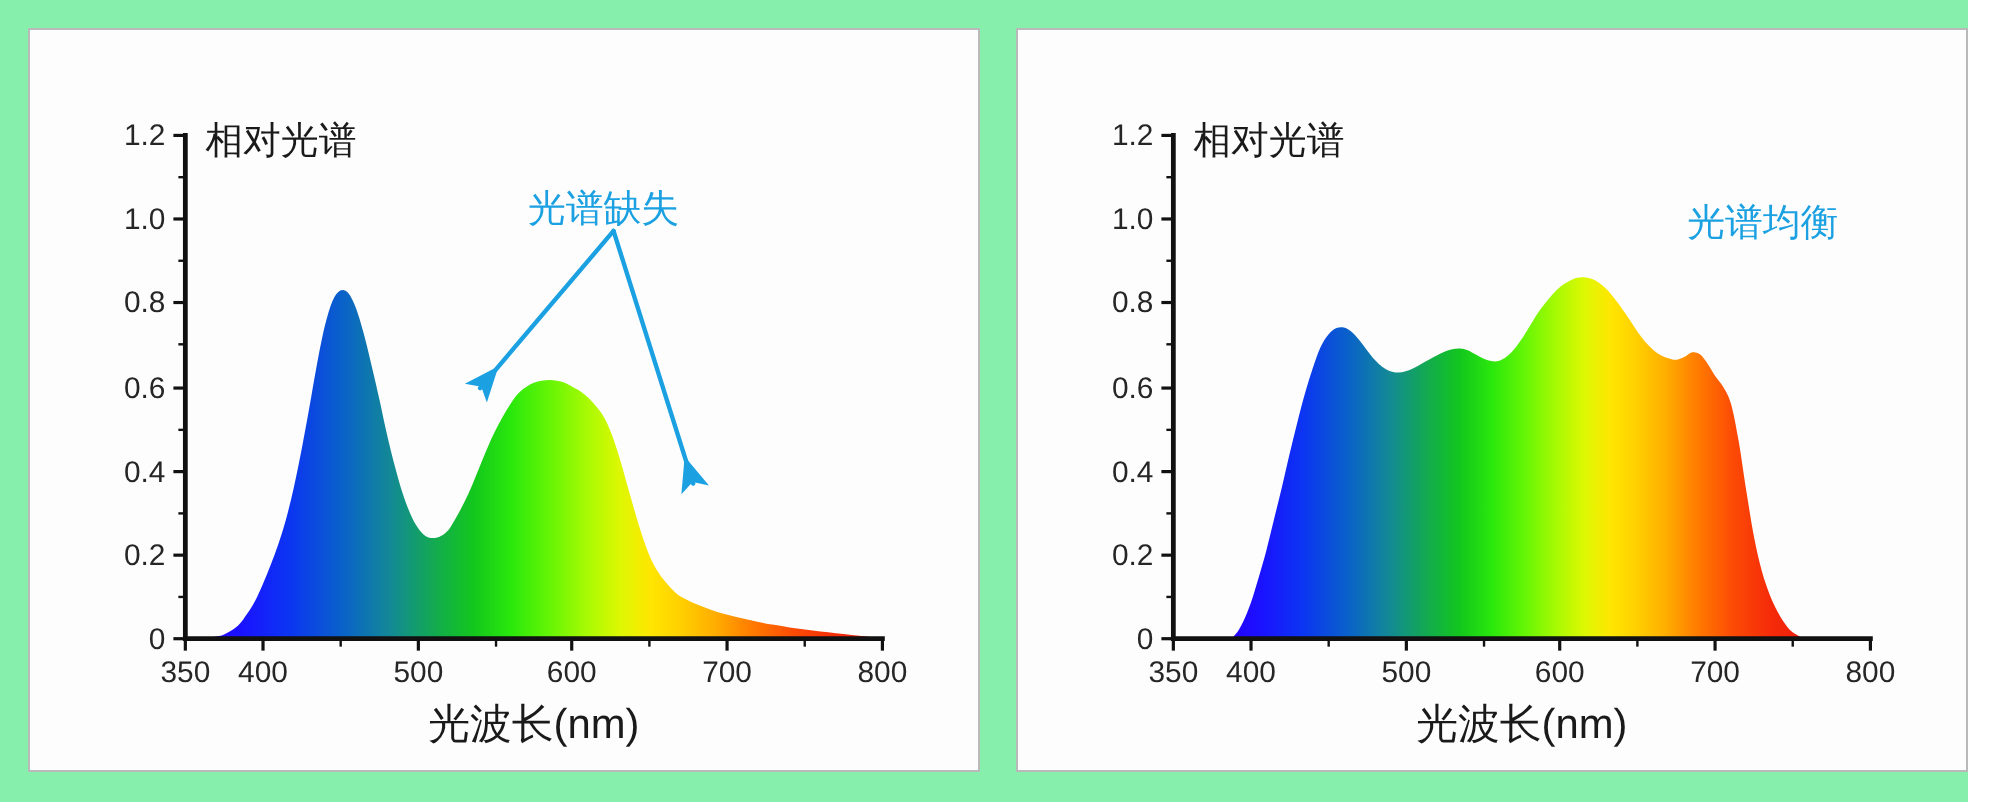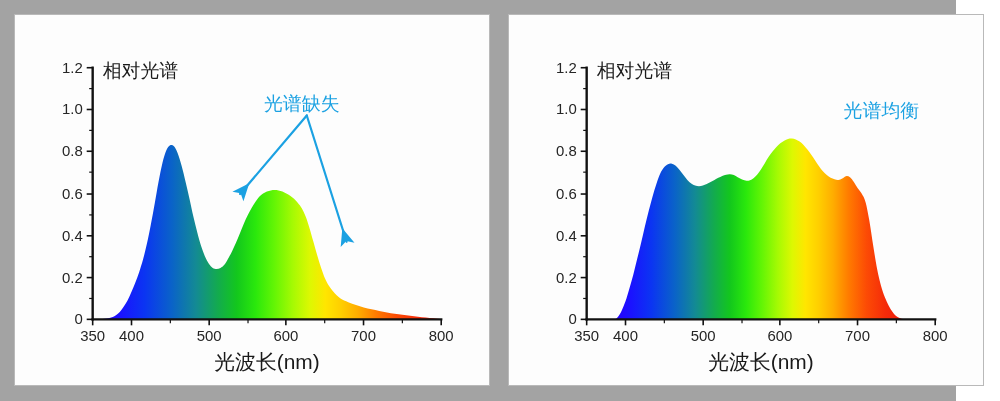--- a/index.html
+++ b/index.html
@@ -10,21 +10,22 @@
   body {
     width: 1000px;
     height: 401px;
     font-family: "Liberation Sans", "DejaVu Sans", sans-serif;
     overflow: hidden;
   }
   .stage {
     position: relative;
     width: 956px;
     height: 401px;
-    background: #a3a3a3;
+    background: #86efac;
+    padding-left: 28px;
   }
   .panel {
     position: absolute;
     top: 14px;
     width: 476px;
     height: 372px;
     background: #fdfdfd;
     border: 1px solid #b9b9b9;
     box-sizing: border-box;
   }

